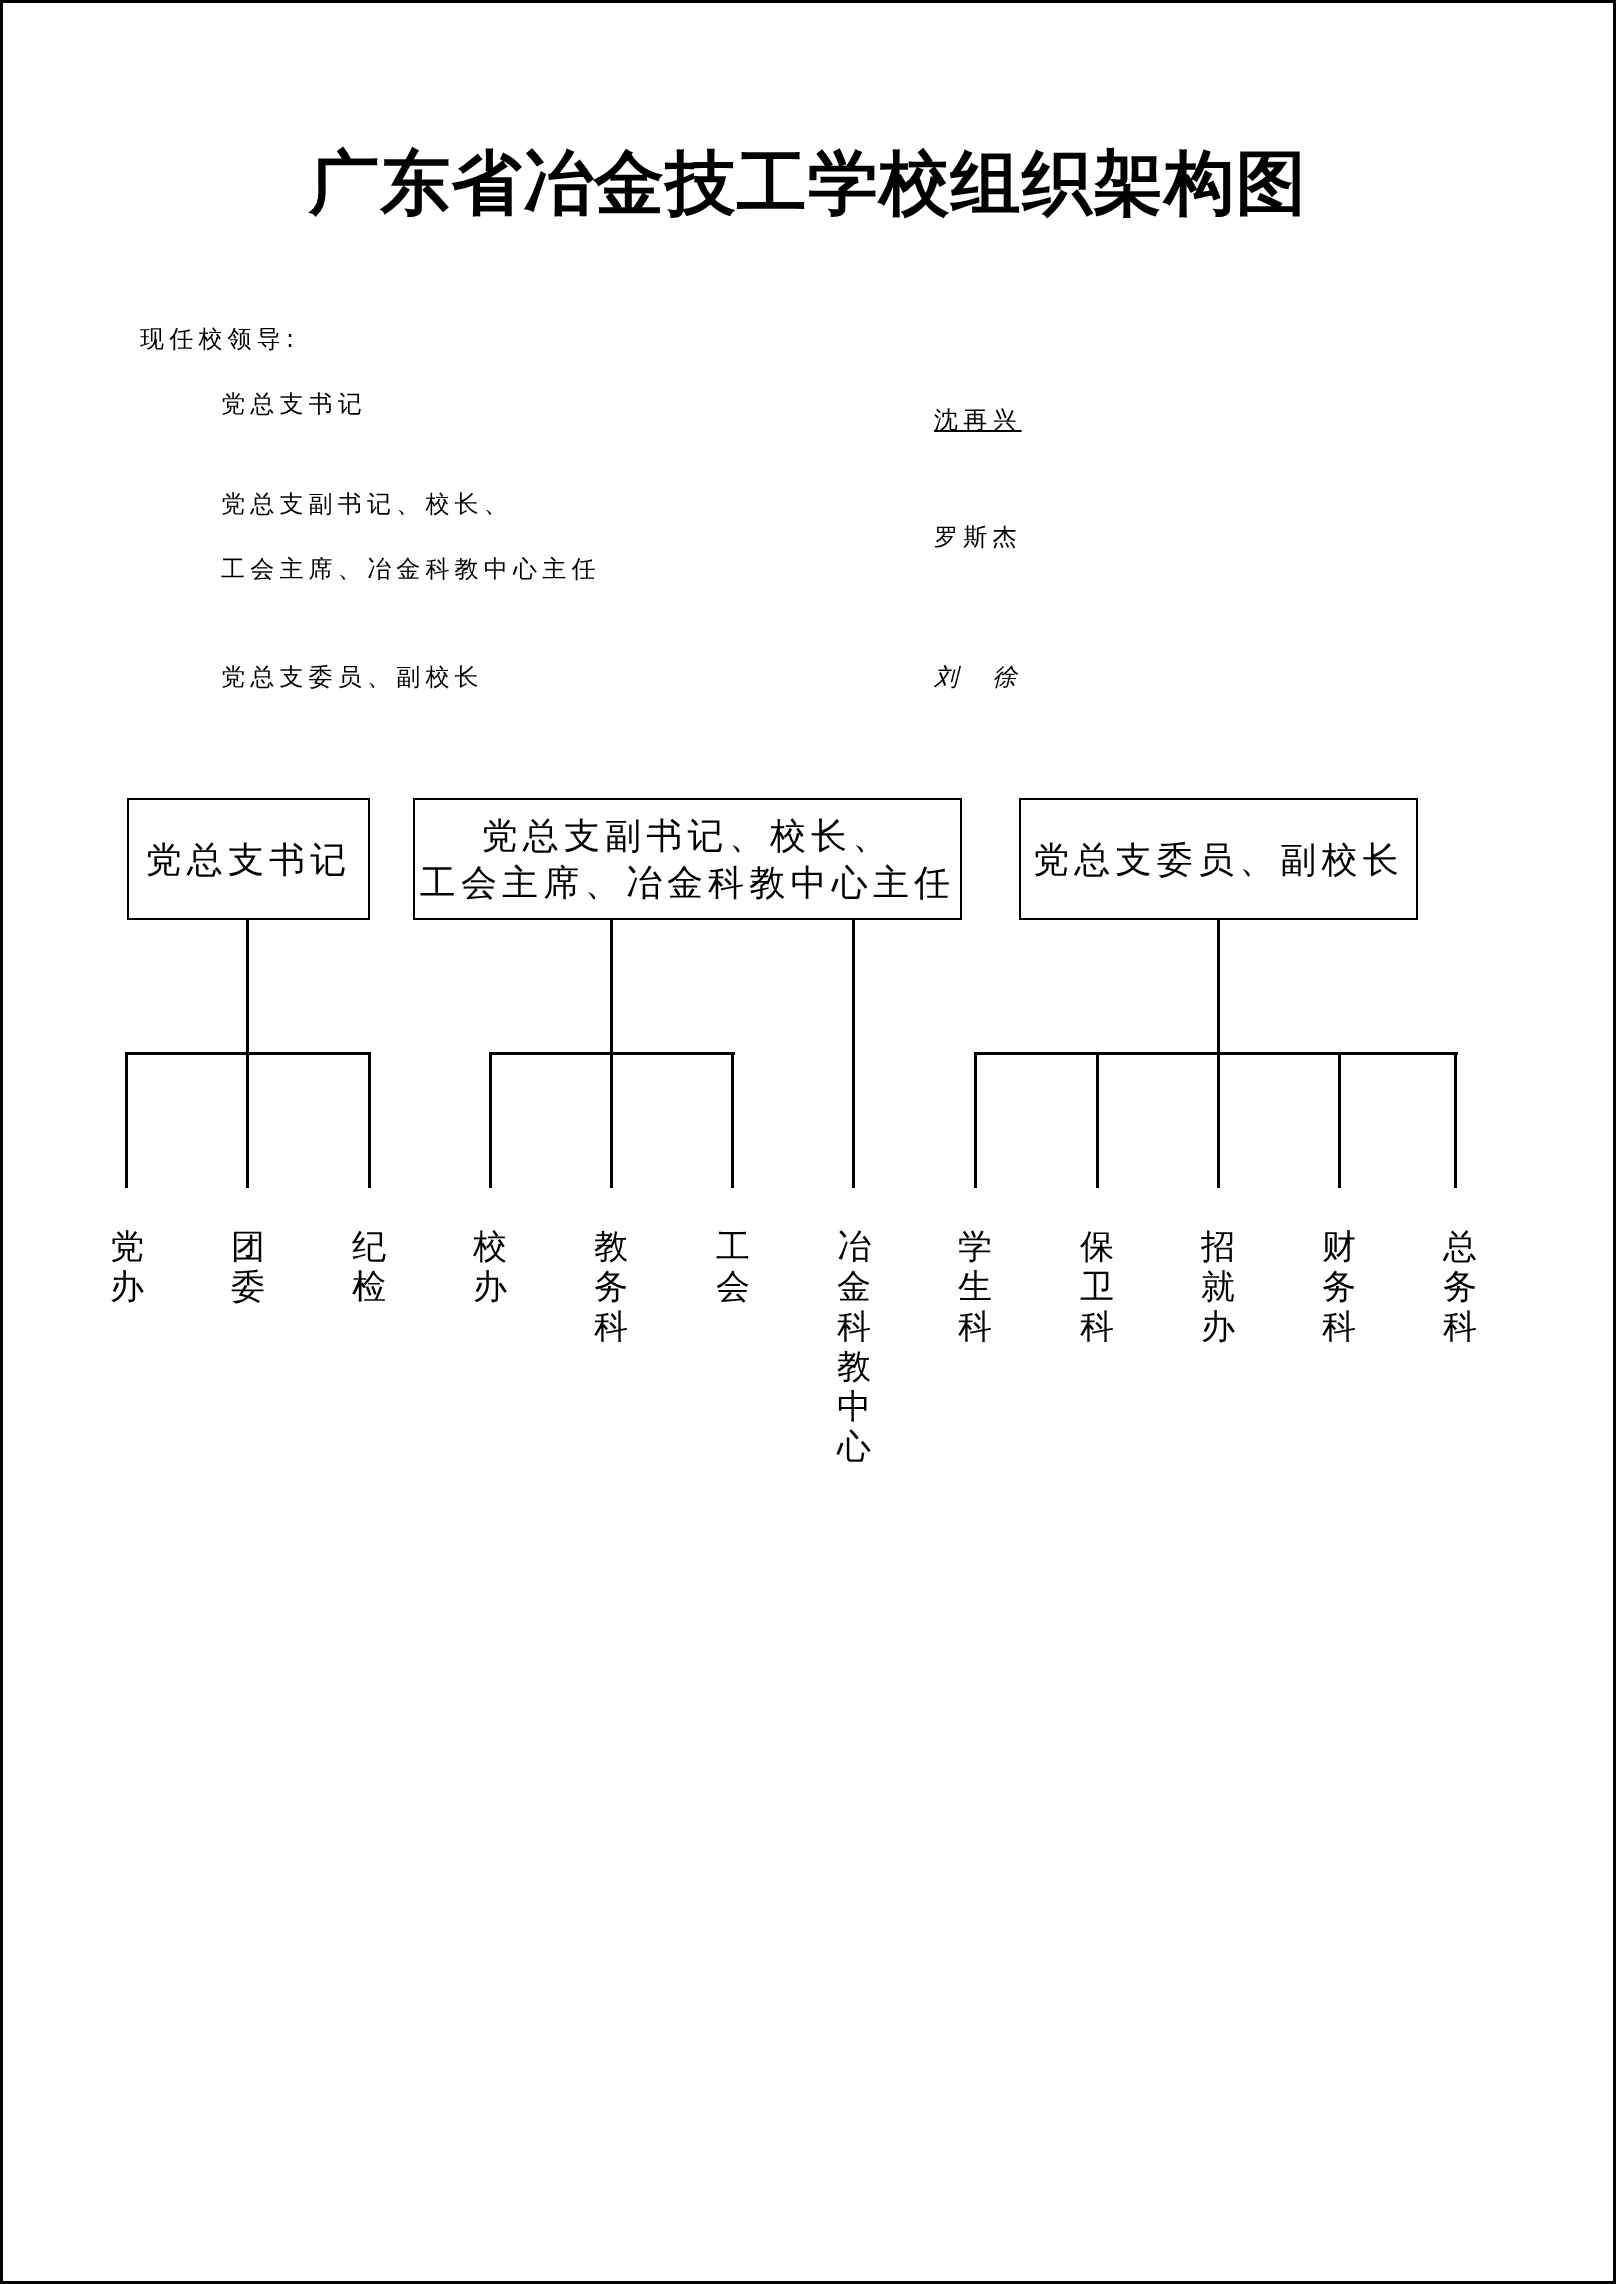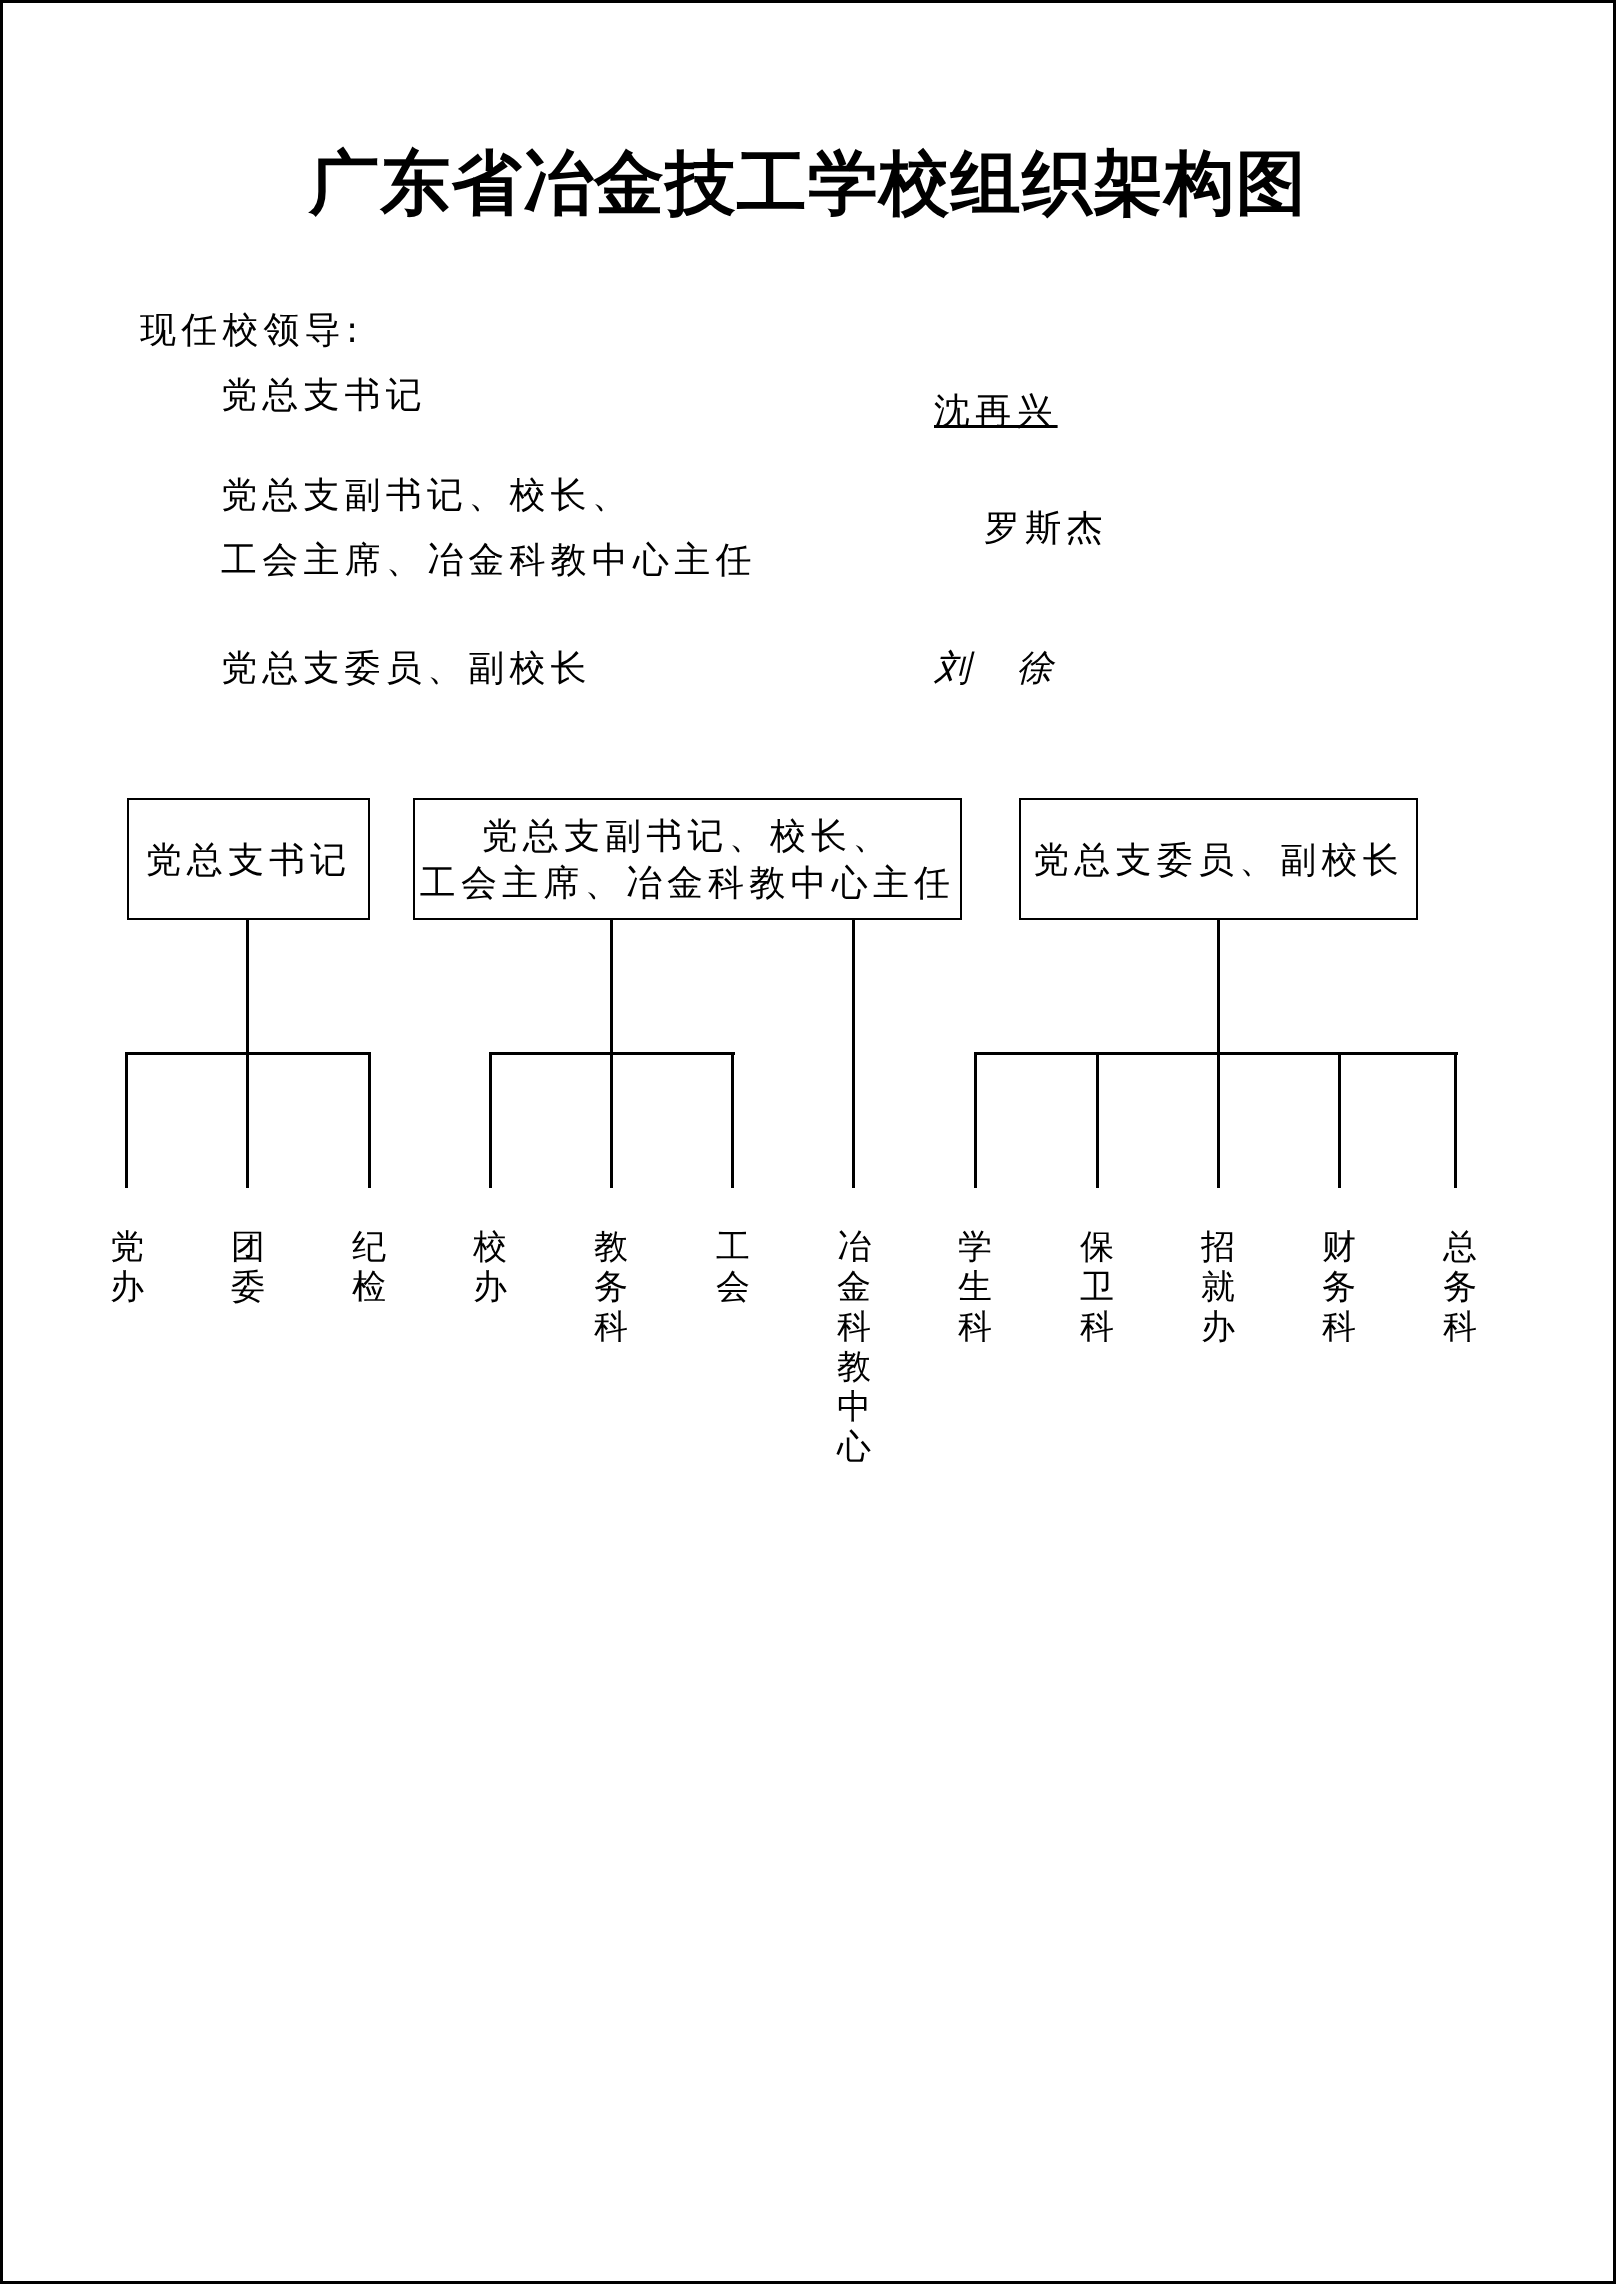--- a/index.html
+++ b/index.html
@@ -1,19 +1,19 @@
 <!DOCTYPE html>
 <html style="font-size:10.4px"><head>
 <meta charset="utf-8">
 <style>
   html, body { margin:0; padding:0; background:#ffffff; }
   body { width:1616px; height:2284px; position:relative; overflow:hidden; font-family:"DejaVu Serif","Liberation Serif",serif; color:#000; }
   .page-border { position:absolute; left:0; top:0; width:1616px; height:2284px; box-sizing:border-box; border:3.3px solid #000; }
   .title { position:absolute; left:0; width:1616px; top:137px; text-align:center; font-size:70px; font-weight:bold; letter-spacing:1.3px; font-family:"DejaVu Serif","Liberation Serif",serif; }
-  .txt { position:absolute; font-size:36px; white-space:nowrap; letter-spacing:5.2px; font-family:"DejaVu Sans","Liberation Sans",sans-serif; }
+  .txt { position:absolute; font-size:24px; white-space:nowrap; letter-spacing:5.2px; font-family:"DejaVu Sans","Liberation Sans",sans-serif;margin-top:17px; }
   .box { position:absolute; box-sizing:border-box; border:2.6px solid #000; display:flex; flex-direction:column; align-items:center; justify-content:center; text-align:center; background:#fff; }
   .box span { display:block; font-size:36px; line-height:47px; letter-spacing:5.2px; white-space:nowrap; font-family:"DejaVu Sans","Liberation Sans",sans-serif; }
   .vline { position:absolute; width:2.6px; background:#000; }
   .hline { position:absolute; height:3.3px; background:#000; }
   .leaf { position:absolute; top:1226px; width:52px; margin-left:-26px; text-align:center; font-size:34px; line-height:40px; font-family:"DejaVu Sans","Liberation Sans",sans-serif; }
   .leaf span { display:block; }
 </style>
 </head>
 <body>
 
@@ -22,21 +22,21 @@
 <div class="title">广东省冶金技工学校组织架构图</div>
 
 <div>
   <div class="txt" style="left:140px; top:306px;">现任校领导:</div>
 
   <div class="txt" style="left:221px; top:371px;">党总支书记</div>
   <div class="txt" style="left:934px; top:387px;text-decoration:underline;">沈再兴</div>
 
   <div class="txt" style="left:221px; top:471px;">党总支副书记、校长、</div>
   <div class="txt" style="left:221px; top:536px;">工会主席、冶金科教中心主任</div>
-  <div class="txt" style="left:984px; top:504px;">罗斯杰</div>
+  <div class="txt" style="left:934px; top:504px;">罗斯杰</div>
 
   <div class="txt" style="left:221px; top:644px;">党总支委员、副校长</div>
   <div class="txt" style="left:934px; top:644px;font-style:italic;">刘　徐</div>
 </div>
 
 <div class="box" style="left:127px; top:798px; width:243px; height:122px;">
   <span>党总支书记</span>
 </div>
 <div class="box" style="left:413px; top:798px; width:549px; height:122px;">
   <span>党总支副书记、校长、</span>

